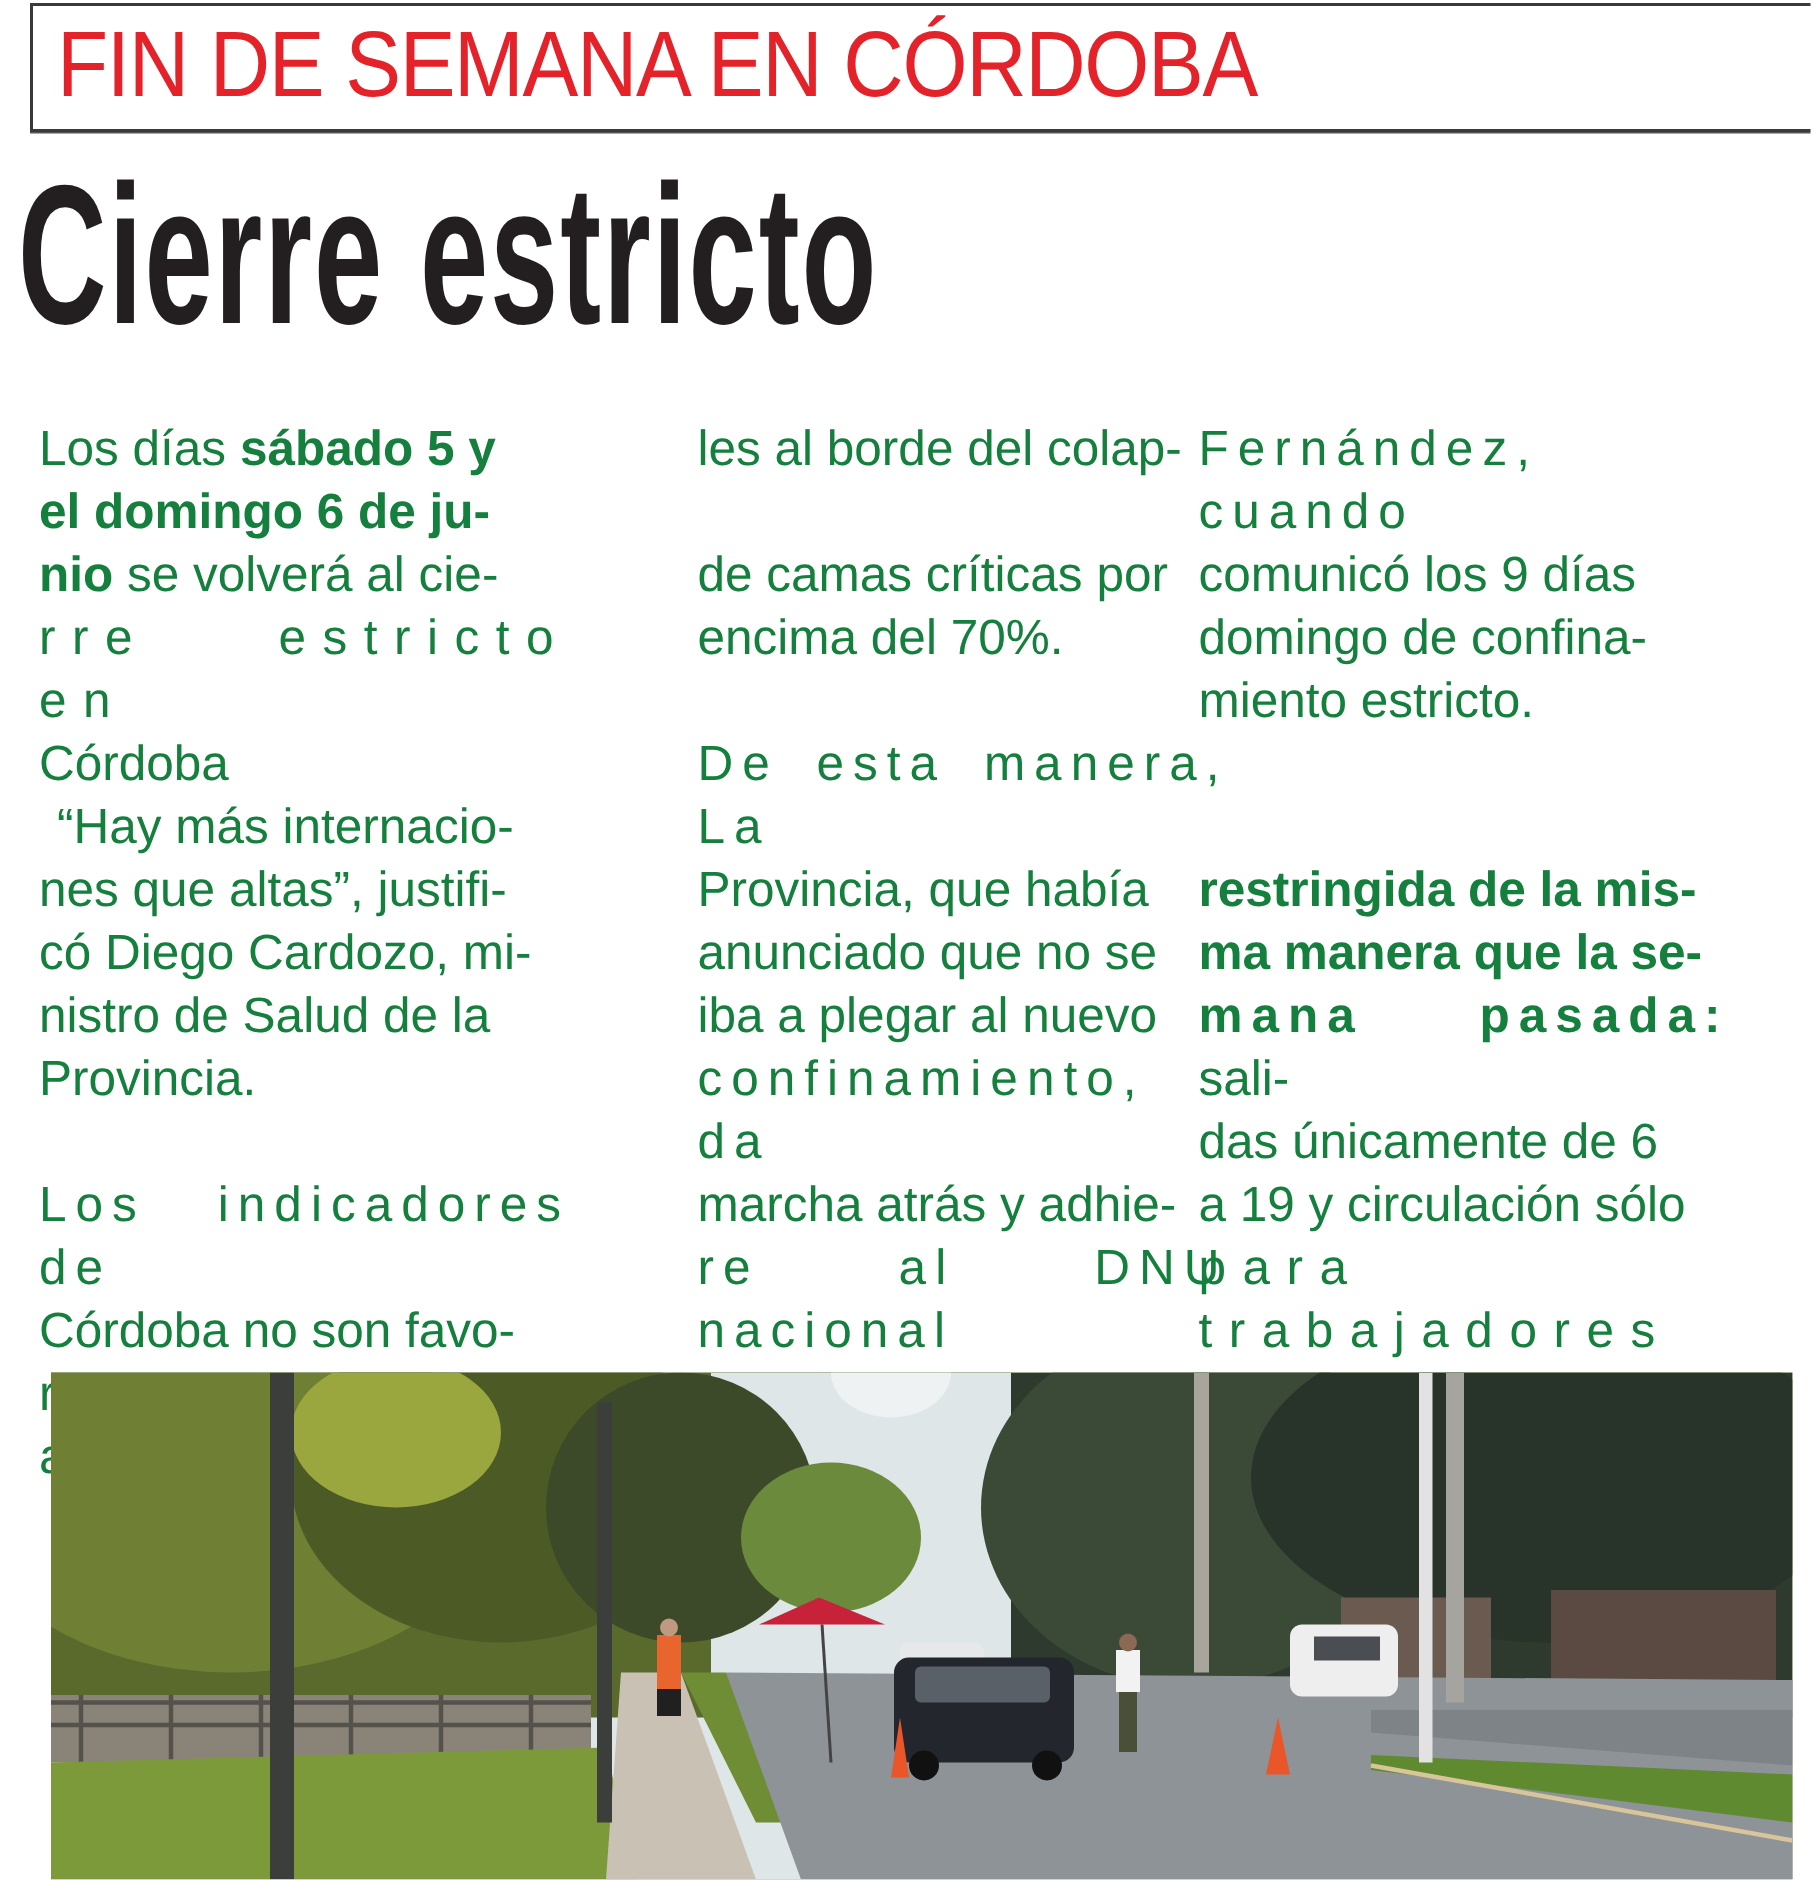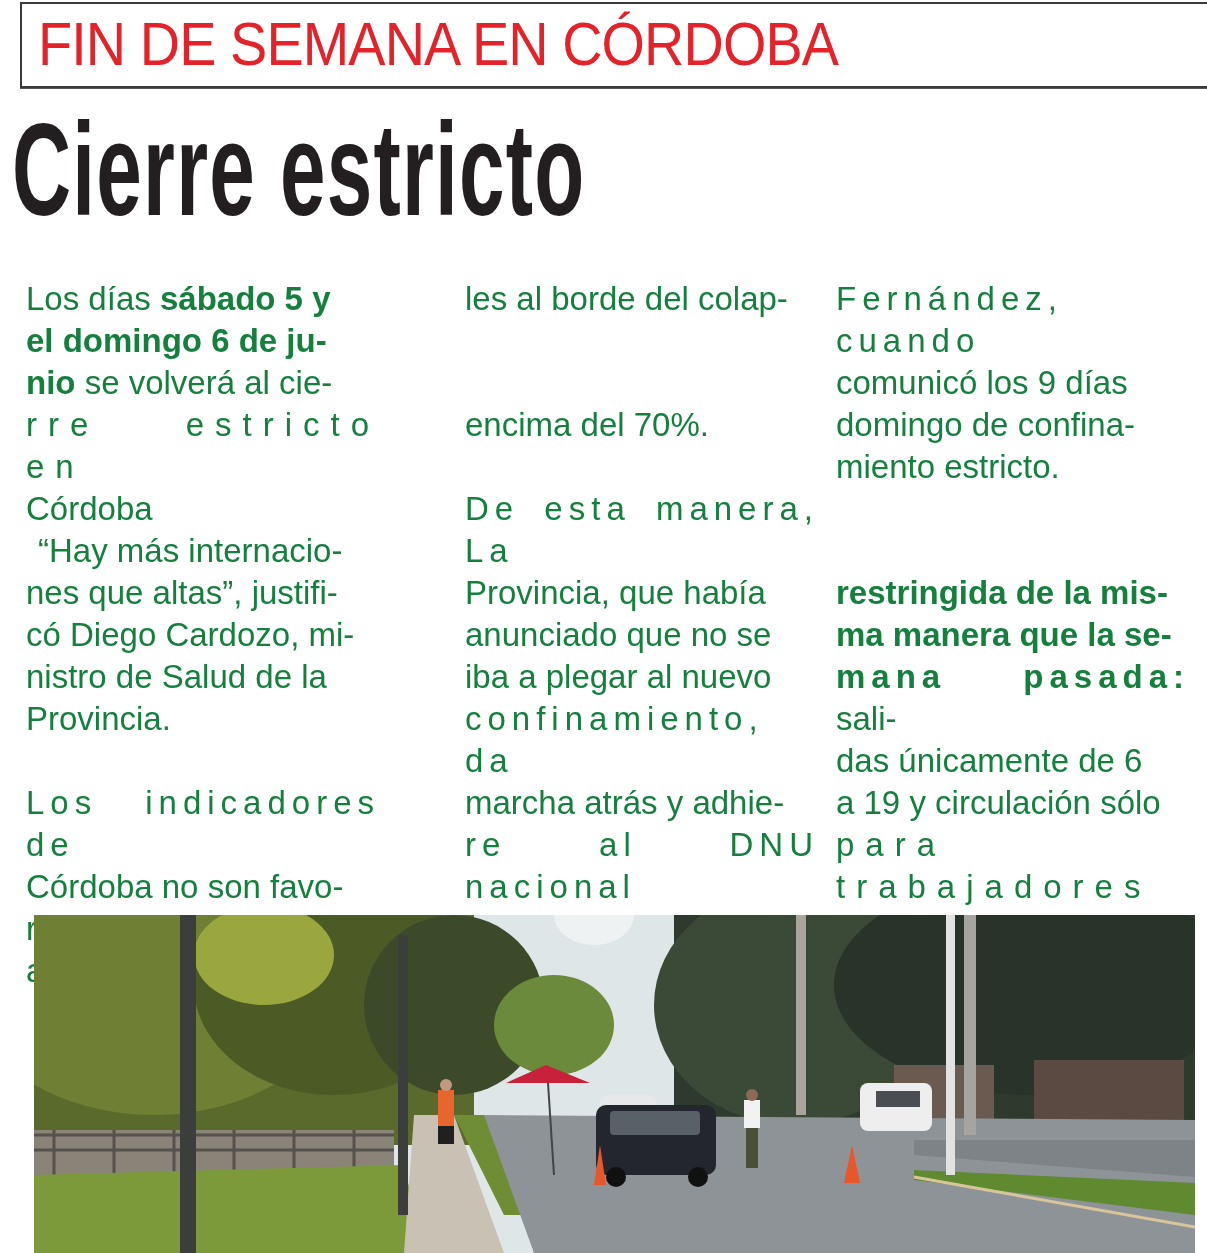--- a/index.html
+++ b/index.html
@@ -25,21 +25,21 @@
 
   .columns { position: absolute; top: 278px; left: 0; width: 1207px; }
   .col {
     position: absolute; top: 0; width: 354px;
     font-size: 33px; line-height: 42px; text-align: justify; color: #15803d;
   }
   .col p { margin: 0; }
   .col .gap { height: 42px; }
   .col1 { left: 26px; }
   .col2 { left: 427px; margin-left: 38px; }
-  .col3 { left: 836px; }
+  .col3 { left: 799px; }
   .col b { font-weight: 700; }
   .indent { padding-left: 12px; }
   .wide { letter-spacing: 6px; }
   .wider { letter-spacing: 11px; }
 
   .photo {
     position: absolute; left: 34px; top: 915px; width: 1161px; height: 338px;
     overflow: hidden; background: #5e6e3a;
   }
   .photo svg { display: block; }
@@ -78,21 +78,21 @@
       <span>Córdoba no son favo-</span><br>
       <span>rables, con casos en</span><br>
       <span>aumentos y hospita-</span>
     </p>
   </div>
 
   <div class="col col2">
     <p>
       <span>les al borde del colap-</span><br>
       <br>
-      <br>
+      <span>de camas críticas por</span><br>
       <span>encima del 70%.</span>
     </p>
     <div class="gap"></div>
     <p>
       <span class="wide">De esta manera, La</span><br>
       <span>Provincia, que había</span><br>
       <span>anunciado que no se</span><br>
       <span>iba a plegar al nuevo</span><br>
       <span class="wide">confinamiento, da</span><br>
       <span>marcha atrás y adhie-</span><br>

